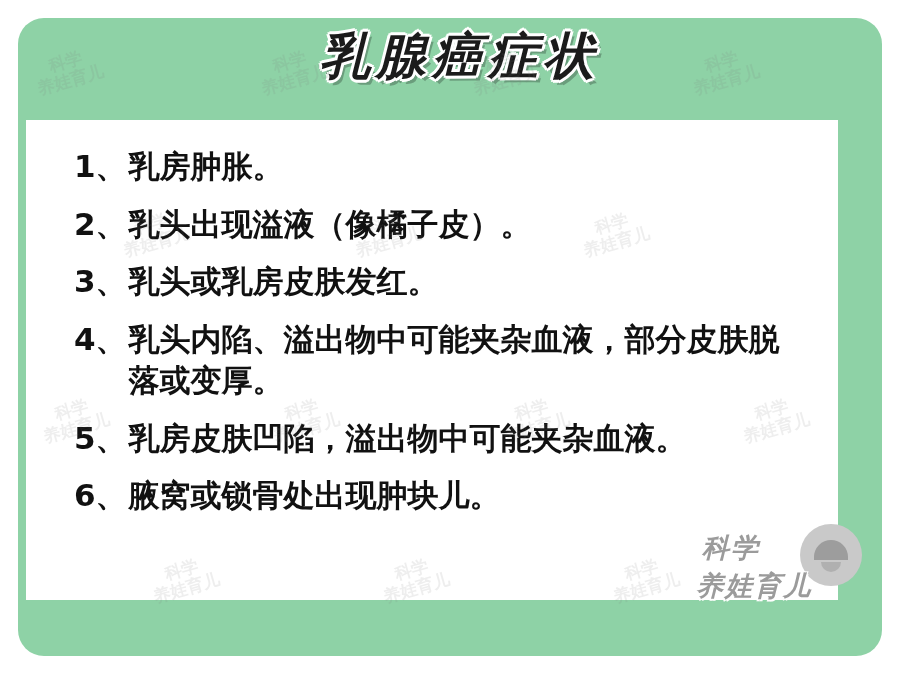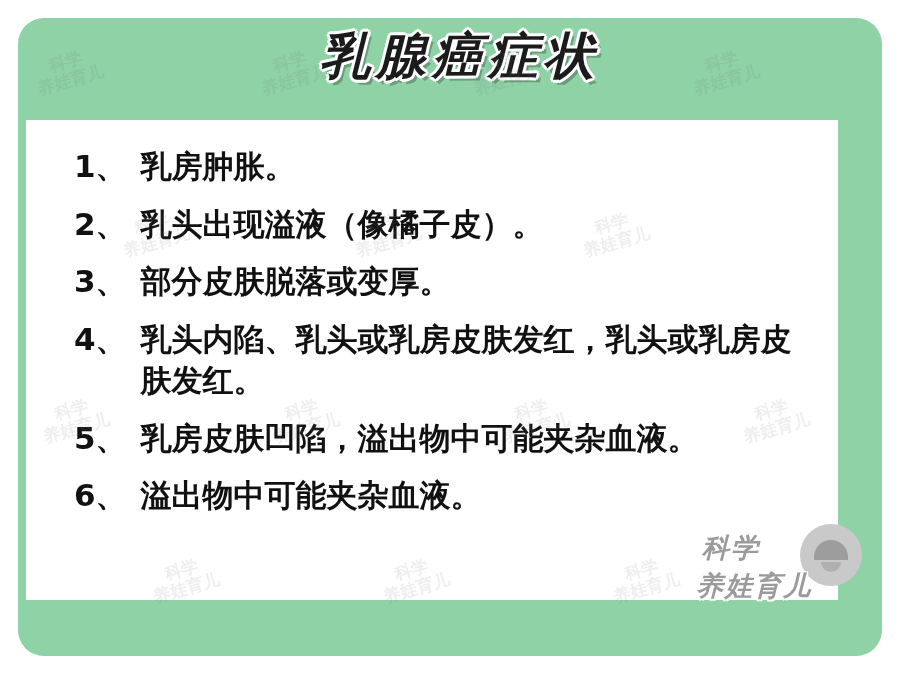--- a/index.html
+++ b/index.html
@@ -101,21 +101,20 @@
     color: #111111;
     white-space: nowrap;
     margin-right: 2px;
   }
   .txt {
     flex: 1 1 auto;
     font-size: 31px;
     font-weight: bold;
     line-height: 1.34;
     color: #111111;
-    margin-left: 12px;
   }
 
   
   .wm {
     position: absolute;
     color: rgba(120,120,120,0.13);
     font-size: 17px;
     font-weight: bold;
     line-height: 1.1;
     transform: rotate(-16deg);
@@ -214,33 +213,33 @@
       <li class="item">
         <span class="num">1、</span>
         <span class="txt">乳房肿胀。</span>
       </li>
       <li class="item">
         <span class="num">2、</span>
         <span class="txt">乳头出现溢液（像橘子皮）。</span>
       </li>
       <li class="item">
         <span class="num">3、</span>
-        <span class="txt">部分皮肤脱落或变厚。</span>
+        <span class="txt">乳头或乳房皮肤发红。</span>
       </li>
       <li class="item">
         <span class="num">4、</span>
-        <span class="txt">乳头内陷、乳头或乳房皮肤发红，乳头或乳房皮肤发红。</span>
+        <span class="txt">乳头内陷、溢出物中可能夹杂血液，部分皮肤脱落或变厚。</span>
       </li>
       <li class="item">
         <span class="num">5、</span>
         <span class="txt">乳房皮肤凹陷，溢出物中可能夹杂血液。</span>
       </li>
       <li class="item">
         <span class="num">6、</span>
-        <span class="txt">溢出物中可能夹杂血液。</span>
+        <span class="txt">腋窝或锁骨处出现肿块儿。</span>
       </li>
     </ul>
   </div>
 
   <div class="wm wm1">
     <span class="l1">科学</span>
       <span class="l2">养娃育儿</span>
   </div>
   <div class="wm wm2">
     <span class="l1">科学</span>

